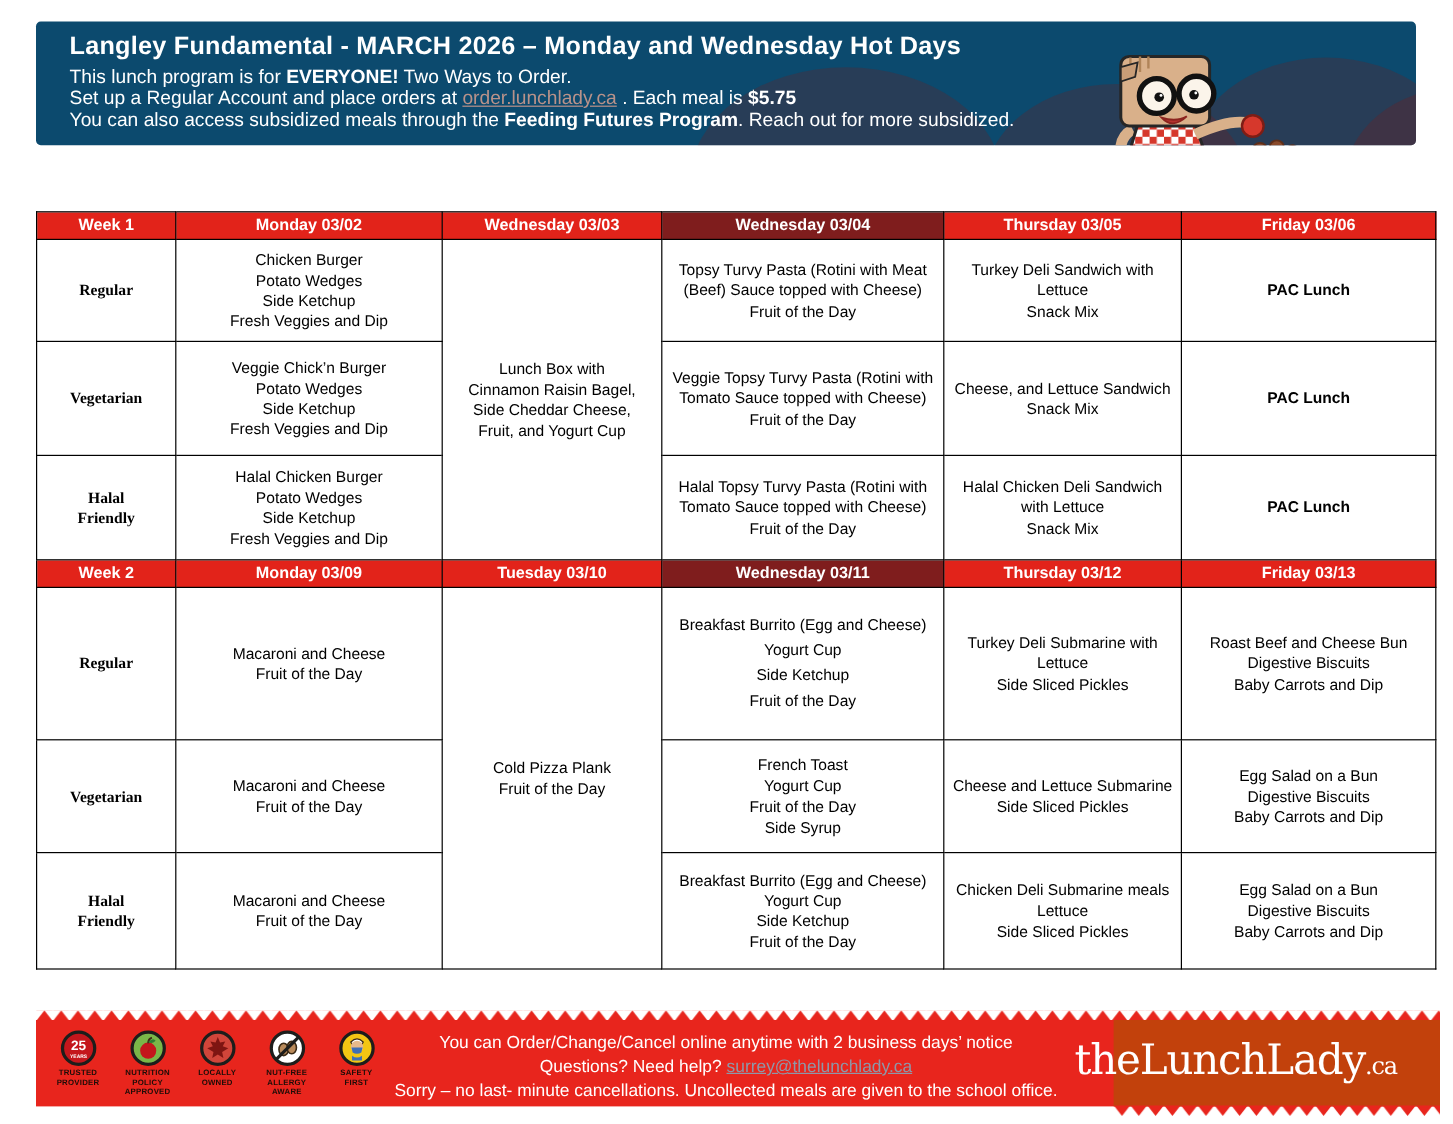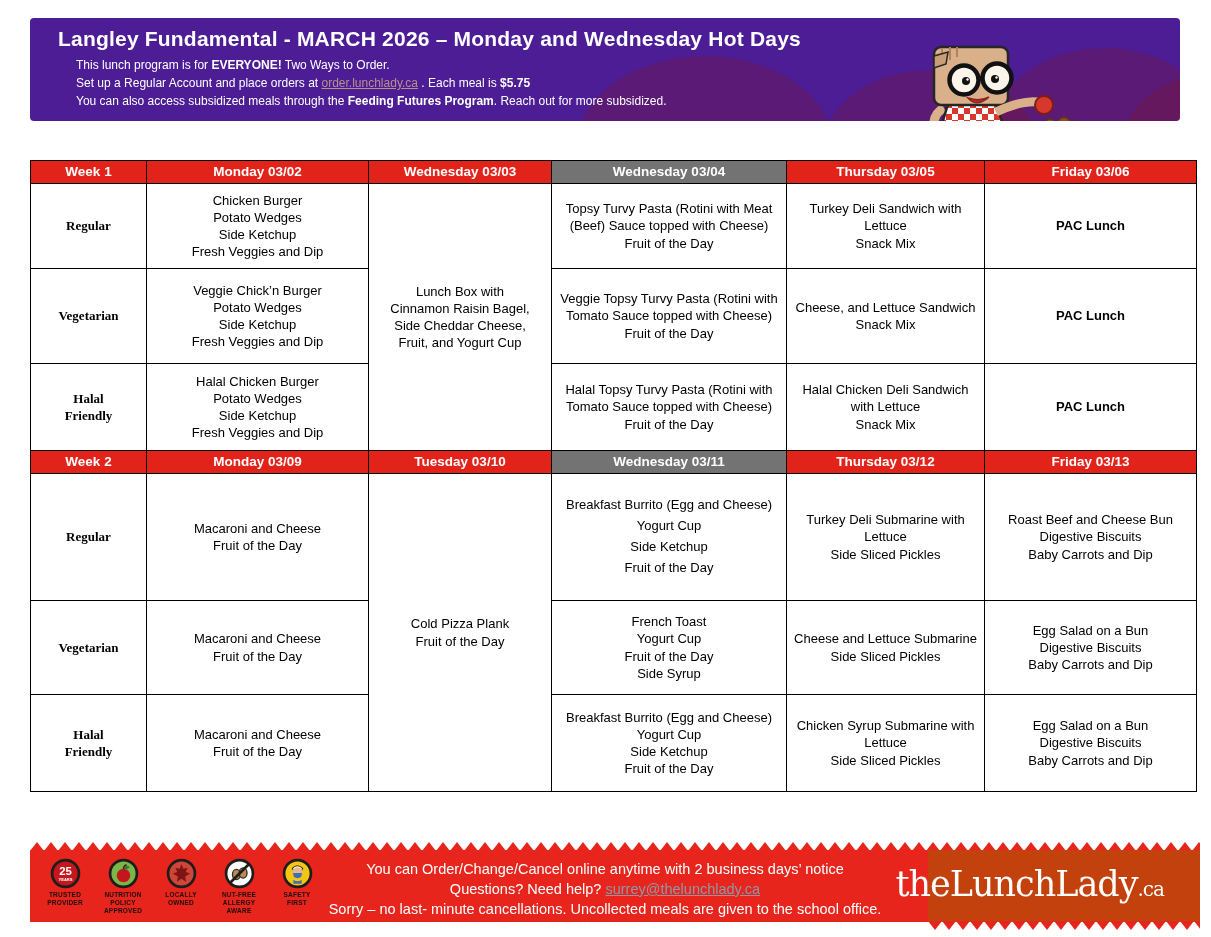--- a/index.html
+++ b/index.html
@@ -1,37 +1,37 @@
 <!DOCTYPE html>
 <html><head>
 <meta charset="utf-8">
 <style>
   html,body{margin:0;padding:0;background:#fff;}
   body{width:1211px;height:937px;position:relative;font-family:"Liberation Sans",sans-serif;overflow:hidden;}
 
   
-  .banner{position:absolute;left:30px;top:18px;width:1150px;height:103px;background:#4c1d95;border-radius:4px;overflow:hidden;}
+  .banner{position:absolute;left:30px;top:18px;width:1150px;height:103px;background:#0c4a6e;border-radius:4px;overflow:hidden;}
   .scallop{position:absolute;border-radius:50%;background:rgba(140,18,8,0.22);}
   .sc1{width:260px;height:190px;left:545px;top:38px;}
   .sc2{width:220px;height:170px;left:790px;top:52px;}
   .sc3{width:230px;height:180px;left:960px;top:30px;}
   .sc4{width:190px;height:160px;left:1090px;top:55px;}
   .banner-text{position:absolute;left:28px;top:9px;color:#fff;z-index:3;}
   .banner-title{font-size:21px;font-weight:bold;letter-spacing:.2px;margin-bottom:5px;}
-  .banner-line{font-size:12px;line-height:18px;margin-left:18px;}
+  .banner-line{font-size:16px;line-height:18px;}
   .banner-line b{font-weight:bold;}
   a.banner-link{color:#b8928a;text-decoration:underline;}
   .mascot-wrap{position:absolute;right:72px;top:24px;z-index:2;}
 
   
-  .menu-table{position:absolute;left:30px;top:160px;border-collapse:collapse;table-layout:fixed;width:1166px;}
+  .menu-table{position:absolute;left:30px;top:176px;border-collapse:collapse;table-layout:fixed;width:1166px;}
   .menu-table td{border:1px solid #000;text-align:center;vertical-align:middle;font-size:13px;color:#000;
                  white-space:pre-line;padding:2px 6px;line-height:1.32;}
   td.hdr{background:#e2231a;color:#fff;font-weight:bold;font-size:13.5px;height:20px;padding:1px 2px;line-height:1.1;}
-  td.hdr-bright{background:#737373;}
+  td.hdr-bright{background:#7f1d1d;}
   td.rowlabel{font-weight:bold;font-family:Liberation Serif, serif;}
   td.boldcell{font-weight:bold;}
   tr.h-hdr{height:21px;}
   tr.w1r1{height:85px;} tr.w1r2{height:95px;} tr.w1r3{height:87px;}
   tr.w2r1{height:127px;} tr.w2r2{height:94px;} tr.w2r3{height:97px;}
   tr.w2r1 td.airy{line-height:1.6;}
 
   
   .footer{position:absolute;left:30px;top:850px;width:1170px;height:72px;background:#e8251d;}
   .zz{position:absolute;left:0;width:100%;height:9px;display:block;}
@@ -206,21 +206,21 @@
   </tr>
   <tr class="w2r3">
     <td class="rowlabel">Halal
 Friendly</td>
     <td>Macaroni and Cheese
 Fruit of the Day</td>
     <td>Breakfast Burrito (Egg and Cheese)
 Yogurt Cup
 Side Ketchup
 Fruit of the Day</td>
-    <td>Chicken Syrup Submarine with Lettuce
+    <td>Chicken Deli Submarine meals Lettuce
 Side Sliced Pickles</td>
     <td>Egg Salad on a Bun
 Digestive Biscuits
 Baby Carrots and Dip</td>
   </tr>
 </tbody>
   </table>
 
 <div class="footer">
   <svg class="zz zz-top" preserveAspectRatio="none">

